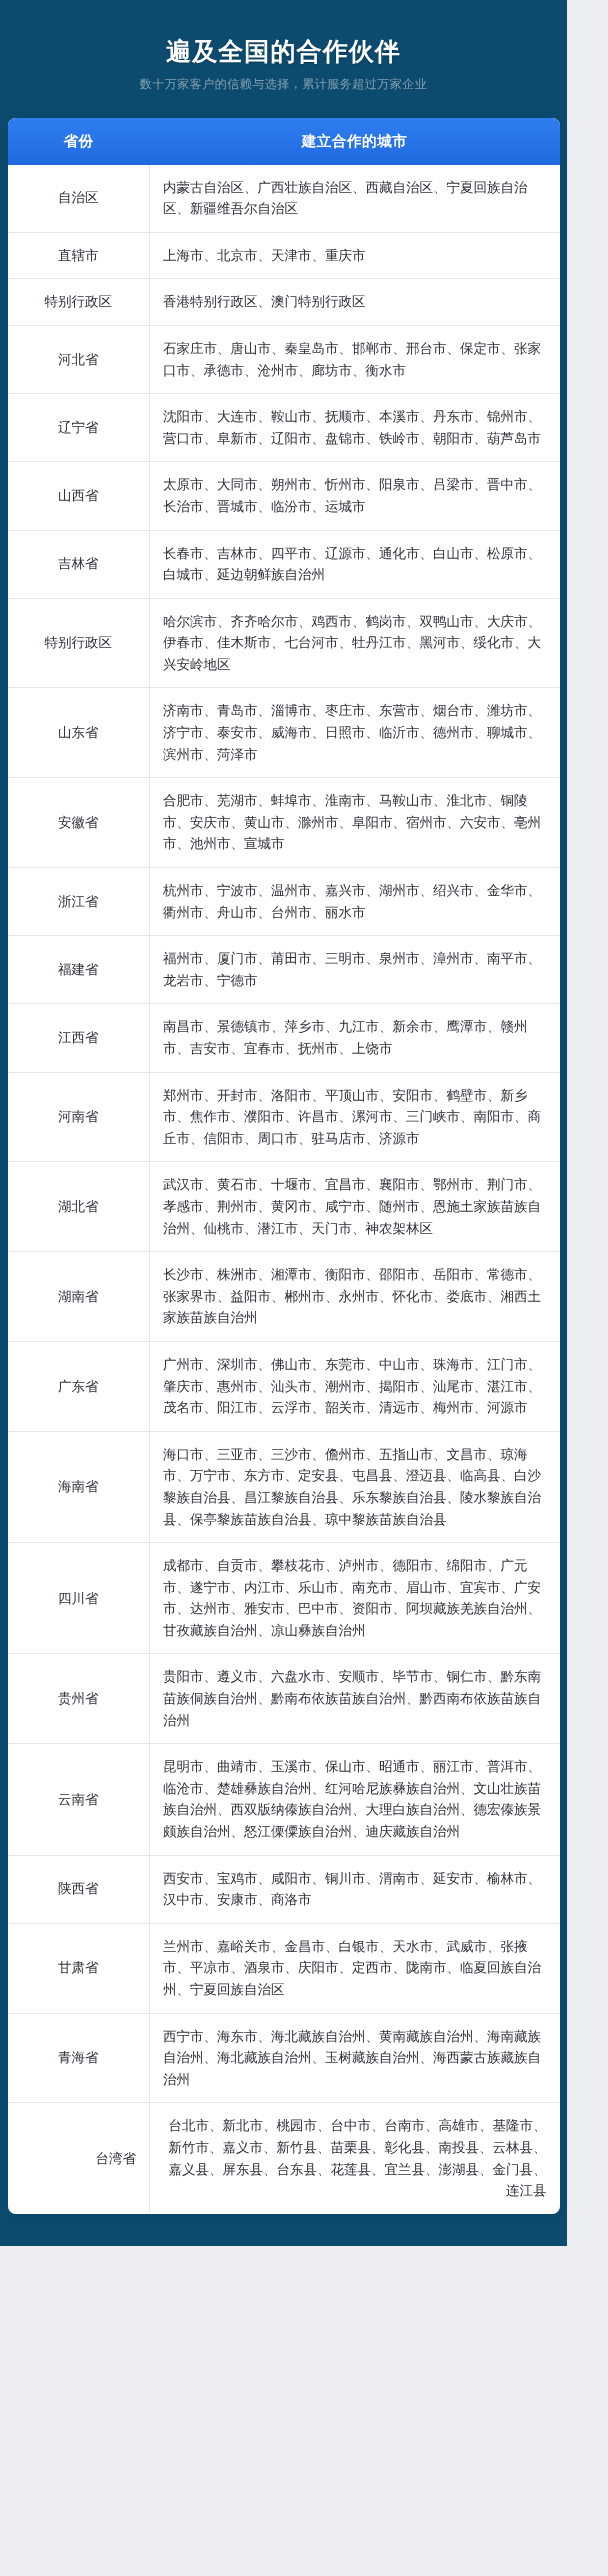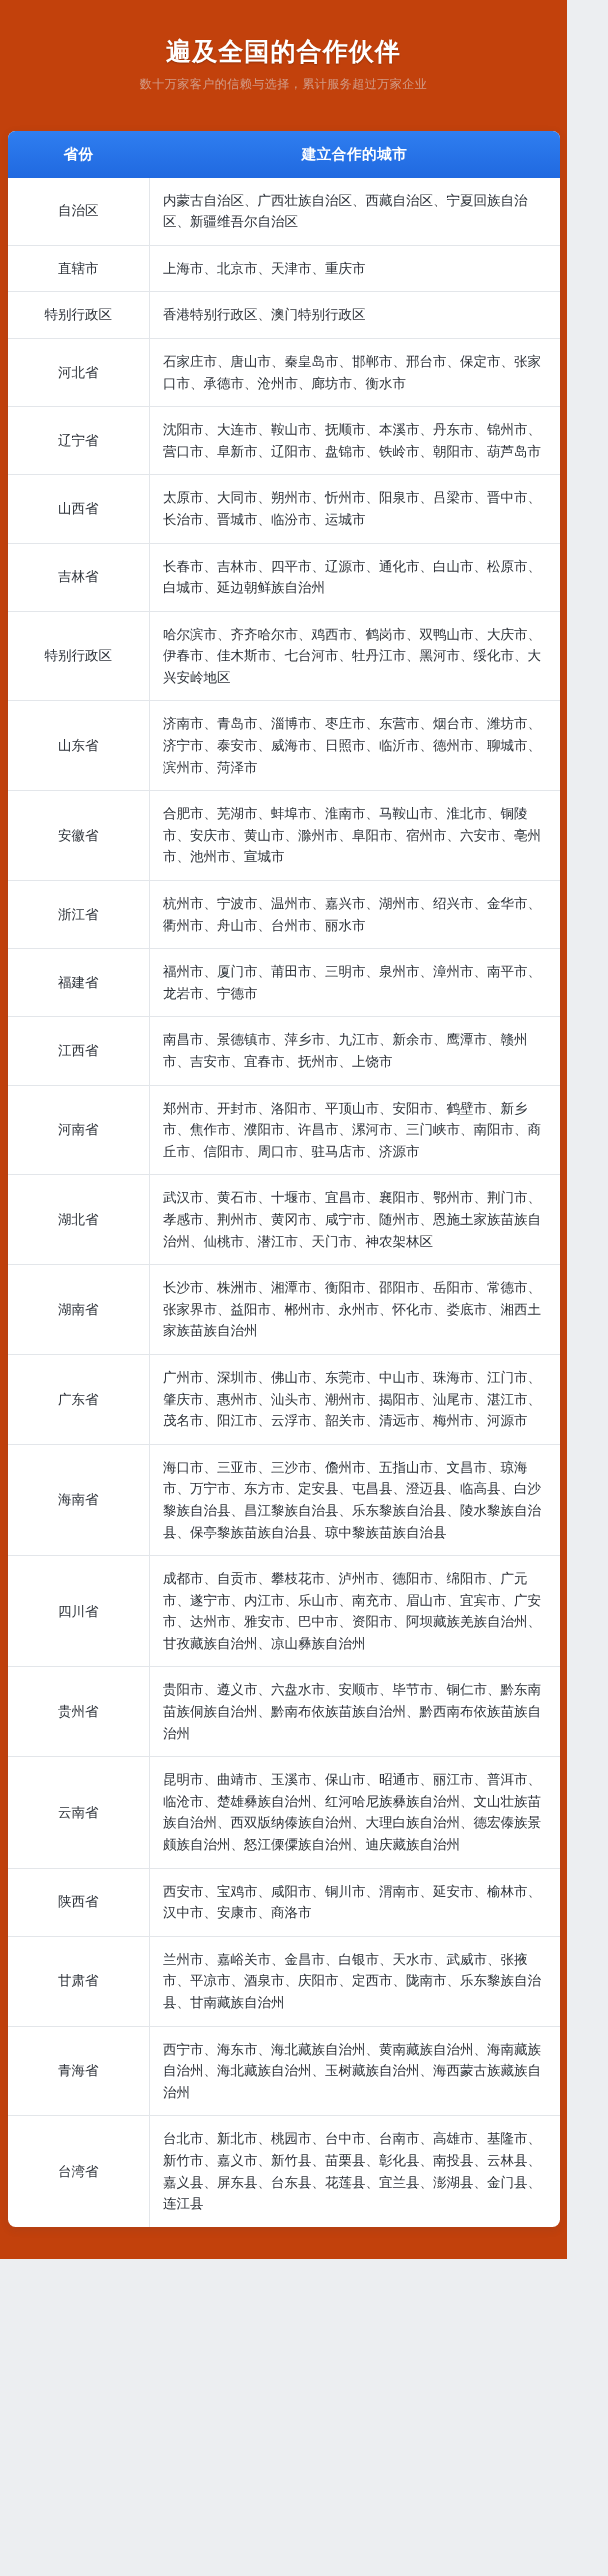--- a/index.html
+++ b/index.html
@@ -9,21 +9,21 @@
   }
   body {
     width: 609px;
     font-family: "Liberation Sans", "DejaVu Sans", sans-serif;
     -webkit-font-smoothing: antialiased;
   }
   .page {
     width: 567px;
     box-sizing: border-box;
     padding: 0 0 32px 0;
-    background: #c2410c;
+    background: #0c4a6e;
   }
   .header {
     padding: 35px 0 5.4px 0;
     text-align: center;
   }
   .title {
     font-size: 25px;
     font-weight: bold;
     color: #ffffff;
     letter-spacing: 1.1px;
@@ -31,21 +31,21 @@
     line-height: 1.3;
   }
   .subtitle {
     margin-top: 8.7px;
     font-size: 12px;
     color: #dfe3e8;
     opacity: 0.55;
     letter-spacing: 0.5px;
   }
   .table-wrap {
-    margin: 32px auto 0 auto;
+    margin: 19px auto 0 auto;
     width: 552px;
     background: #ffffff;
     border-radius: 7.6px;
     overflow: hidden;
     box-shadow: 0 2.2px 8.7px rgba(40,60,90,0.10);
   }
   table.partners {
     width: 100%;
     border-collapse: collapse;
     table-layout: fixed;
@@ -66,20 +66,21 @@
   table.partners tbody td {
     font-size: 13.5px;
     color: #2c3138;
     padding: 12px 13px;
     border-bottom: 0.5px solid #e3e6ea;
     vertical-align: middle;
     line-height: 1.6;
   }
   table.partners tbody tr:last-child td {
     border-bottom: none;
+    text-align: right;
   }
   td.prov {
     text-align: center;
     font-weight: normal;
     color: #1f242b;
     border-right: 0.5px solid #e3e6ea;
     white-space: nowrap;
   }
   td.cities {
     text-align: left;
@@ -189,21 +190,21 @@
           <tr>
             <td class="prov">云南省</td>
             <td class="cities">昆明市、曲靖市、玉溪市、保山市、昭通市、丽江市、普洱市、临沧市、楚雄彝族自治州、红河哈尼族彝族自治州、文山壮族苗族自治州、西双版纳傣族自治州、大理白族自治州、德宏傣族景颇族自治州、怒江傈僳族自治州、迪庆藏族自治州</td>
           </tr>
           <tr>
             <td class="prov">陕西省</td>
             <td class="cities">西安市、宝鸡市、咸阳市、铜川市、渭南市、延安市、榆林市、汉中市、安康市、商洛市</td>
           </tr>
           <tr>
             <td class="prov">甘肃省</td>
-            <td class="cities">兰州市、嘉峪关市、金昌市、白银市、天水市、武威市、张掖市、平凉市、酒泉市、庆阳市、定西市、陇南市、乐东黎族自治县、甘南藏族自治州</td>
+            <td class="cities">兰州市、嘉峪关市、金昌市、白银市、天水市、武威市、张掖市、平凉市、酒泉市、庆阳市、定西市、陇南市、临夏回族自治州、宁夏回族自治区</td>
           </tr>
           <tr>
             <td class="prov">青海省</td>
             <td class="cities">西宁市、海东市、海北藏族自治州、黄南藏族自治州、海南藏族自治州、海北藏族自治州、玉树藏族自治州、海西蒙古族藏族自治州</td>
           </tr>
           <tr>
             <td class="prov">台湾省</td>
             <td class="cities">台北市、新北市、桃园市、台中市、台南市、高雄市、基隆市、新竹市、嘉义市、新竹县、苗栗县、彰化县、南投县、云林县、嘉义县、屏东县、台东县、花莲县、宜兰县、澎湖县、金门县、连江县</td>
           </tr>
         </tbody>

